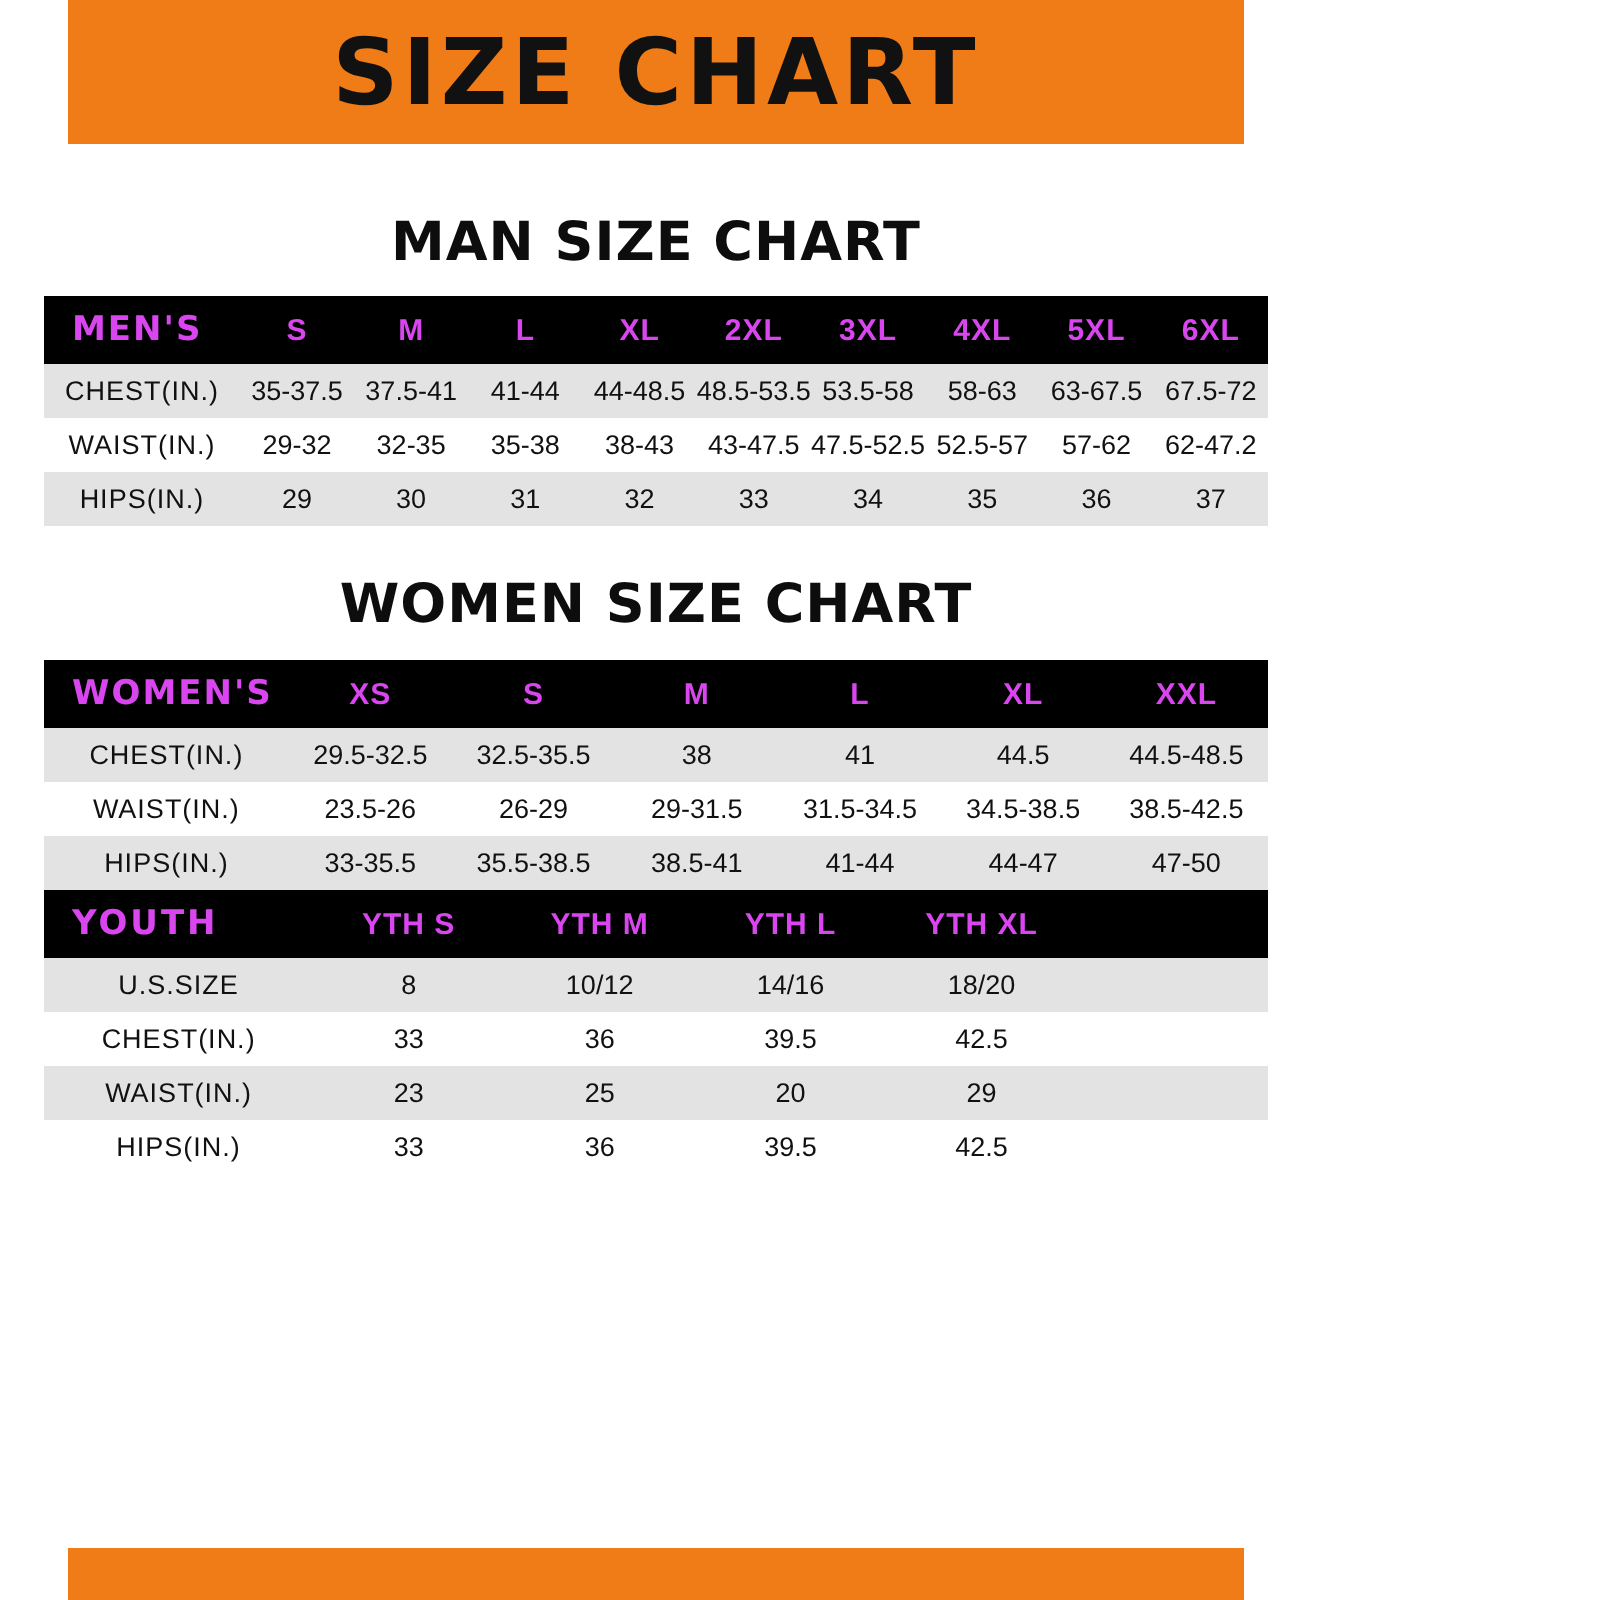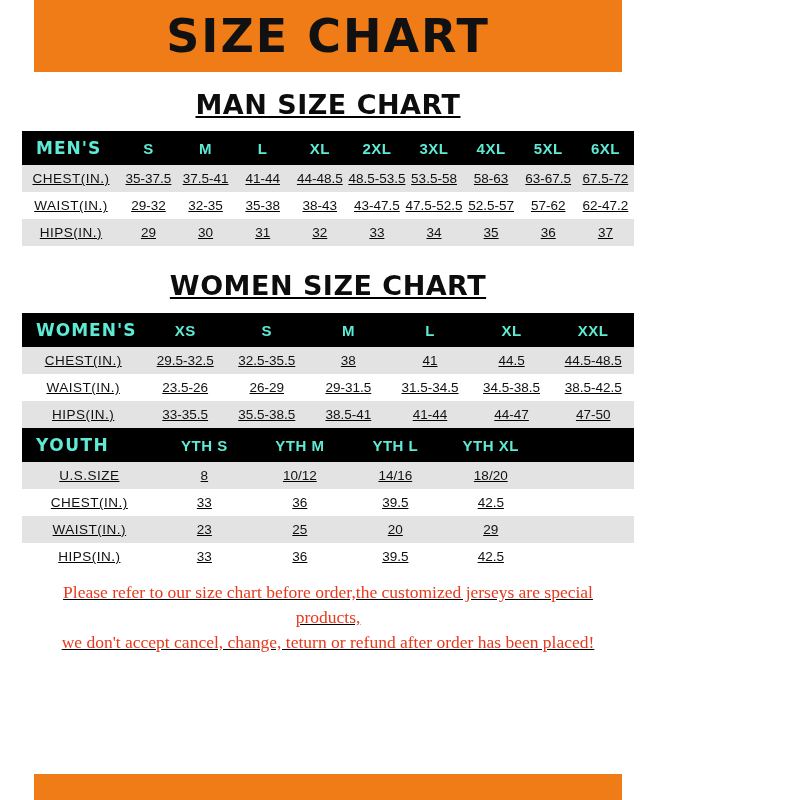--- a/index.html
+++ b/index.html
@@ -47,23 +47,22 @@
     font-size: 46px;
     font-weight: bold;
     letter-spacing: 2px;
     color: #111111;
     font-family: "DejaVu Sans", sans-serif;
     white-space: nowrap;
   }
   
   .content {
     flex: 1 1 auto;
-    padding: 0 22px;
+    padding: 17px 22px;
     box-sizing: border-box;
-    text-decoration: underline;
   }
   .section-title {
     text-align: center;
     font-size: 27px;
     font-weight: bold;
     color: #0d0d0d;
     font-family: "DejaVu Sans", sans-serif;
     letter-spacing: 0.5px;
   }
   .sec-man .section-title { margin: 17px 0 11px; }
@@ -79,21 +78,21 @@
   table.size-table td {
     text-align: center;
     font-family: "Liberation Sans", sans-serif;
     white-space: nowrap;
   }
   
   table.size-table thead tr {
     background: #000000;
   }
   table.size-table thead th {
-    color: #5eead4;
+    color: #d946ef;
     font-size: 15px;
     font-weight: bold;
     padding: 7px 0;
     letter-spacing: 0.5px;
   }
   table.size-table thead th.rowhead {
     font-size: 17px;
     text-align: left;
     padding-left: 14px;
     font-family: "DejaVu Sans", sans-serif;
@@ -339,24 +338,20 @@
             <td>33</td>
             <td>36</td>
             <td>39.5</td>
             <td>42.5</td>
             <td></td>
           </tr>
         </tbody>
       </table>
     </div>
 
-    <div class="note">
-      <p>Please refer to our size chart before order,the customized jerseys are special products,</p>
-      <p>we don't accept cancel, change, teturn or refund after order has been placed!</p>
-    </div>
 
   </div>
 
   <div class="footer-band">
     <div class="side-white left"></div>
     <div class="side-white right"></div>
   </div>
 
 </div>
 

